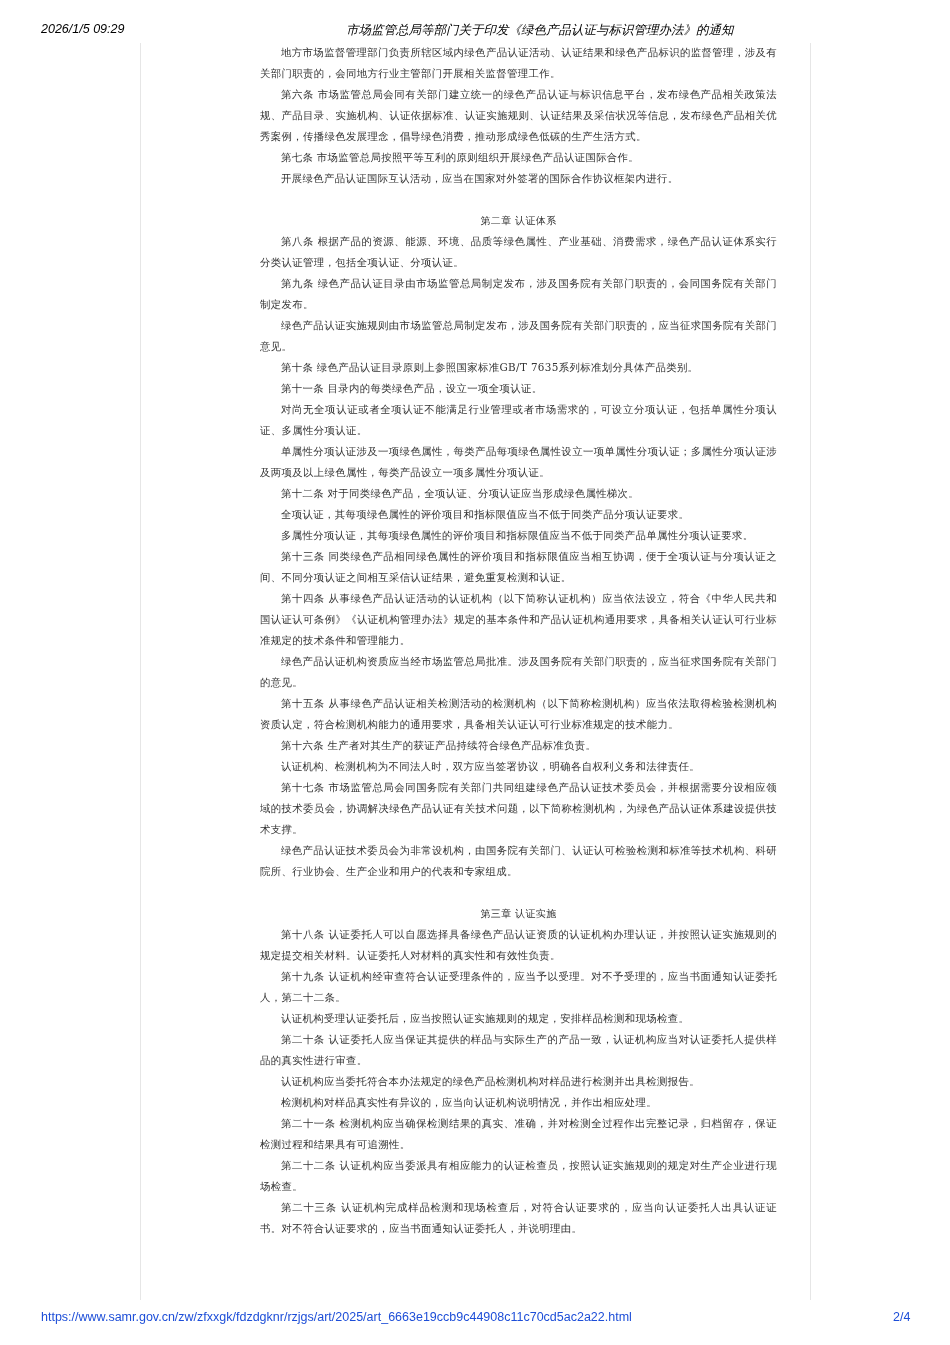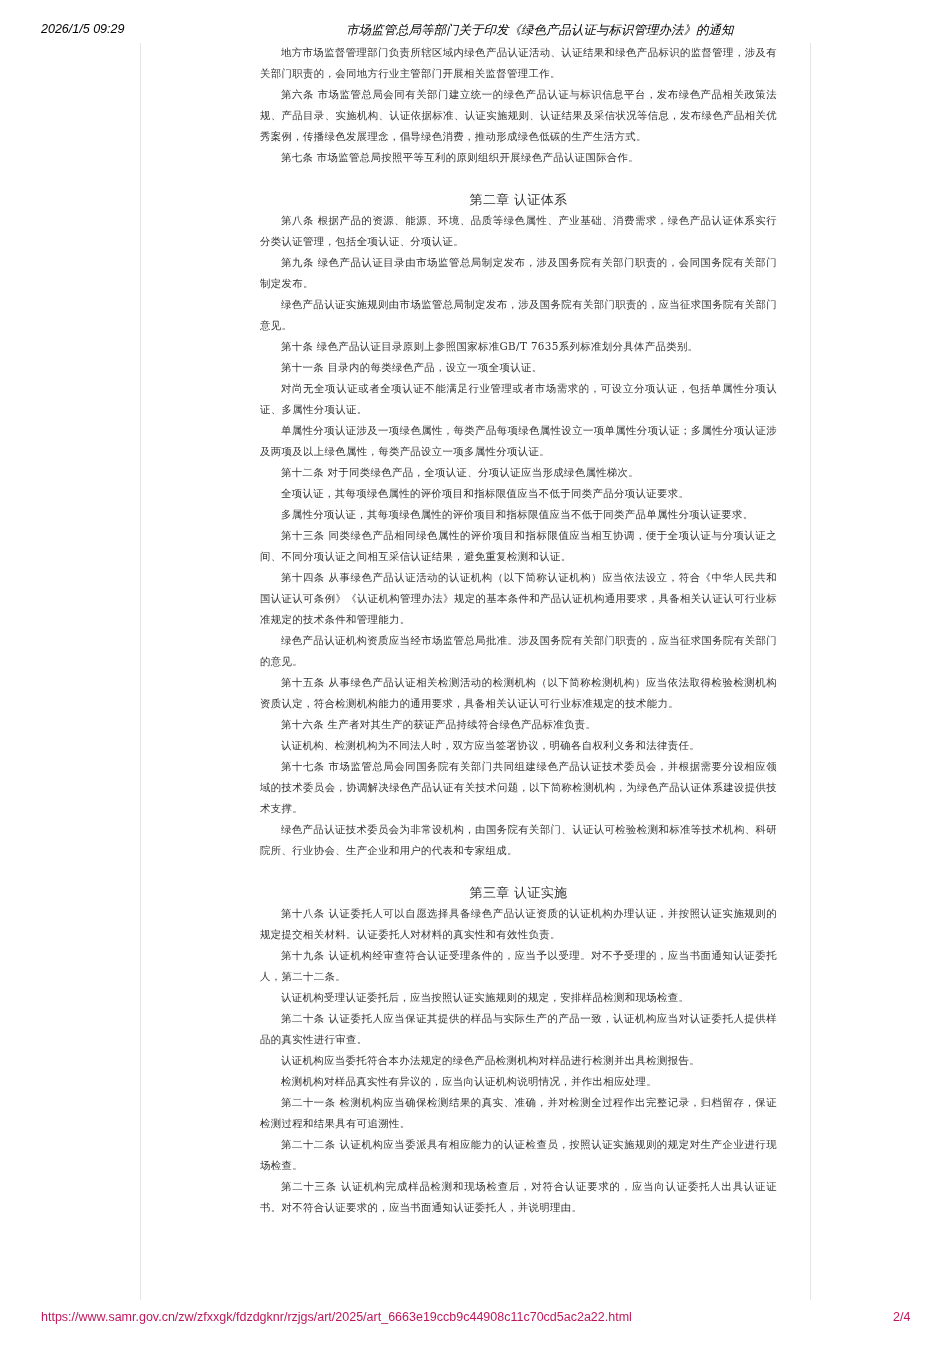--- a/index.html
+++ b/index.html
@@ -11,55 +11,56 @@
   .print-header {
     position: absolute; top: 22px; left: 0; width: 950px; height: 18px;
     font-family: "Liberation Sans", "DejaVu Sans", sans-serif;
     font-size: 12.5px; color: #000; font-style: italic;
   }
   .print-header .date { position: absolute; left: 41px; top: 0; }
   .print-header .title { position: absolute; left: 346px; top: 0; white-space: nowrap; }
   .print-footer {
     position: absolute; top: 1310px; left: 0; width: 950px; height: 18px;
     font-family: "Liberation Sans", "DejaVu Sans", sans-serif;
-    font-size: 12.5px; color: #be185d;
+    font-size: 12.5px; color: #1d4ed8;
   }
   .print-footer .url { position: absolute; left: 41px; top: 0; white-space: nowrap; }
   .print-footer .page { position: absolute; left: 893px; top: 0; }
   .frame-line { position: absolute; width: 1px; background: #e6e6e6; top: 43px; height: 1257px; }
   .frame-line.left { left: 140px; }
   .frame-line.right { left: 810px; }
   .content {
     position: absolute; top: 42px; left: 217px; width: 517px;
     font-size: 10.4px; line-height: 21px; letter-spacing: 0.35px;
     text-align: justify;
     margin-left: 43px;
   }
   .content p { margin: 0; text-indent: 21px; }
   .content h2 {
-    margin: 0; font-size: 13px; font-weight: normal; text-align: center;
+    margin: 0; font-size: 10px; font-weight: normal; text-align: center;
     text-indent: 0; line-height: 21px;
   }
   .spacer { height: 21px; }
 </style>
 </head>
 <body>
 
 <div class="print-header">
   <span class="date">2026/1/5 09:29</span>
   <span class="title">市场监管总局等部门关于印发《绿色产品认证与标识管理办法》的通知</span>
 </div>
 
 <div class="frame-line left"></div>
 <div class="frame-line right"></div>
 
 <div class="content">
   <p>地方市场监督管理部门负责所辖区域内绿色产品认证活动、认证结果和绿色产品标识的监督管理，涉及有关部门职责的，会同地方行业主管部门开展相关监督管理工作。</p>
   <p>第六条 市场监管总局会同有关部门建立统一的绿色产品认证与标识信息平台，发布绿色产品相关政策法规、产品目录、实施机构、认证依据标准、认证实施规则、认证结果及采信状况等信息，发布绿色产品相关优秀案例，传播绿色发展理念，倡导绿色消费，推动形成绿色低碳的生产生活方式。</p>
   <p>第七条 市场监管总局按照平等互利的原则组织开展绿色产品认证国际合作。</p>
+  <p>开展绿色产品认证国际互认活动，应当在国家对外签署的国际合作协议框架内进行。</p>
   <div class="spacer"></div>
   <h2>第二章 认证体系</h2>
   <p>第八条 根据产品的资源、能源、环境、品质等绿色属性、产业基础、消费需求，绿色产品认证体系实行分类认证管理，包括全项认证、分项认证。</p>
   <p>第九条 绿色产品认证目录由市场监管总局制定发布，涉及国务院有关部门职责的，会同国务院有关部门制定发布。</p>
   <p>绿色产品认证实施规则由市场监管总局制定发布，涉及国务院有关部门职责的，应当征求国务院有关部门意见。</p>
   <p>第十条 绿色产品认证目录原则上参照国家标准GB/T 7635系列标准划分具体产品类别。</p>
   <p>第十一条 目录内的每类绿色产品，设立一项全项认证。</p>
   <p>对尚无全项认证或者全项认证不能满足行业管理或者市场需求的，可设立分项认证，包括单属性分项认证、多属性分项认证。</p>
   <p>单属性分项认证涉及一项绿色属性，每类产品每项绿色属性设立一项单属性分项认证；多属性分项认证涉及两项及以上绿色属性，每类产品设立一项多属性分项认证。</p>
   <p>第十二条 对于同类绿色产品，全项认证、分项认证应当形成绿色属性梯次。</p>

